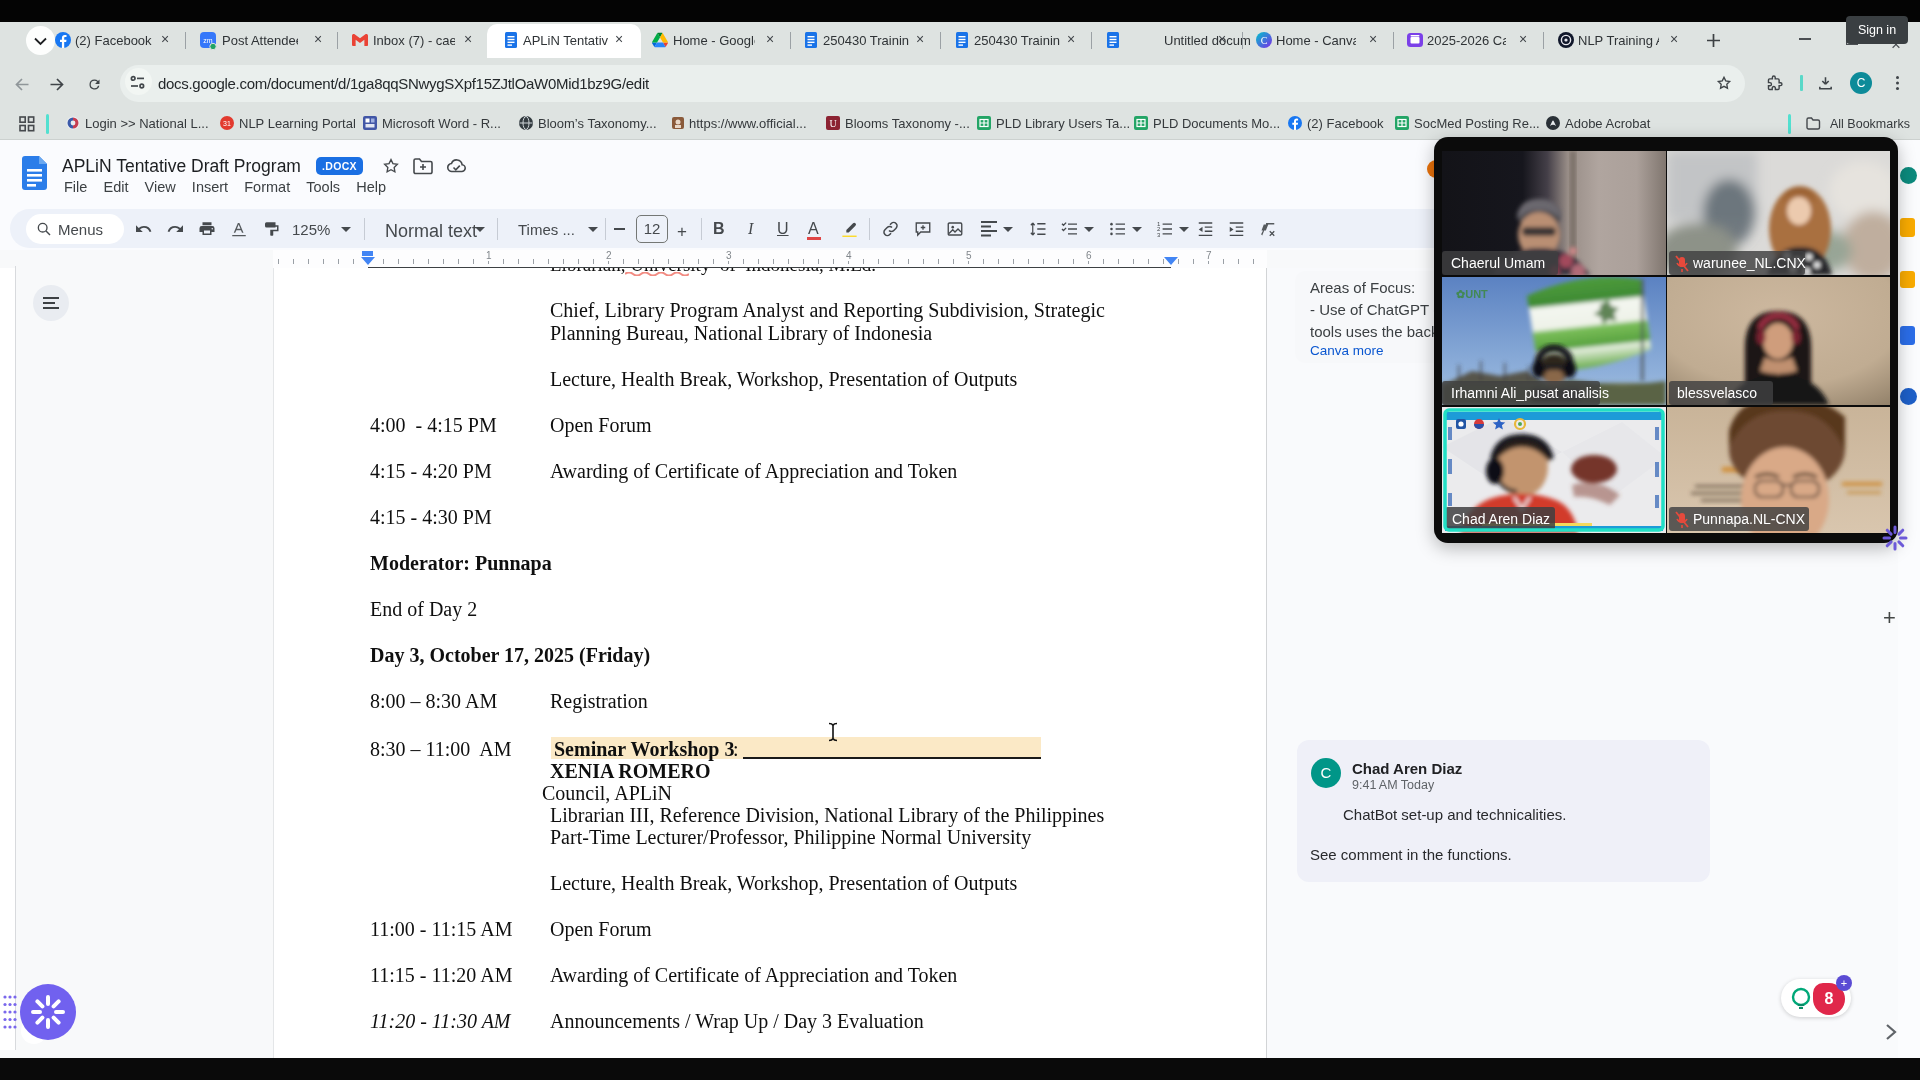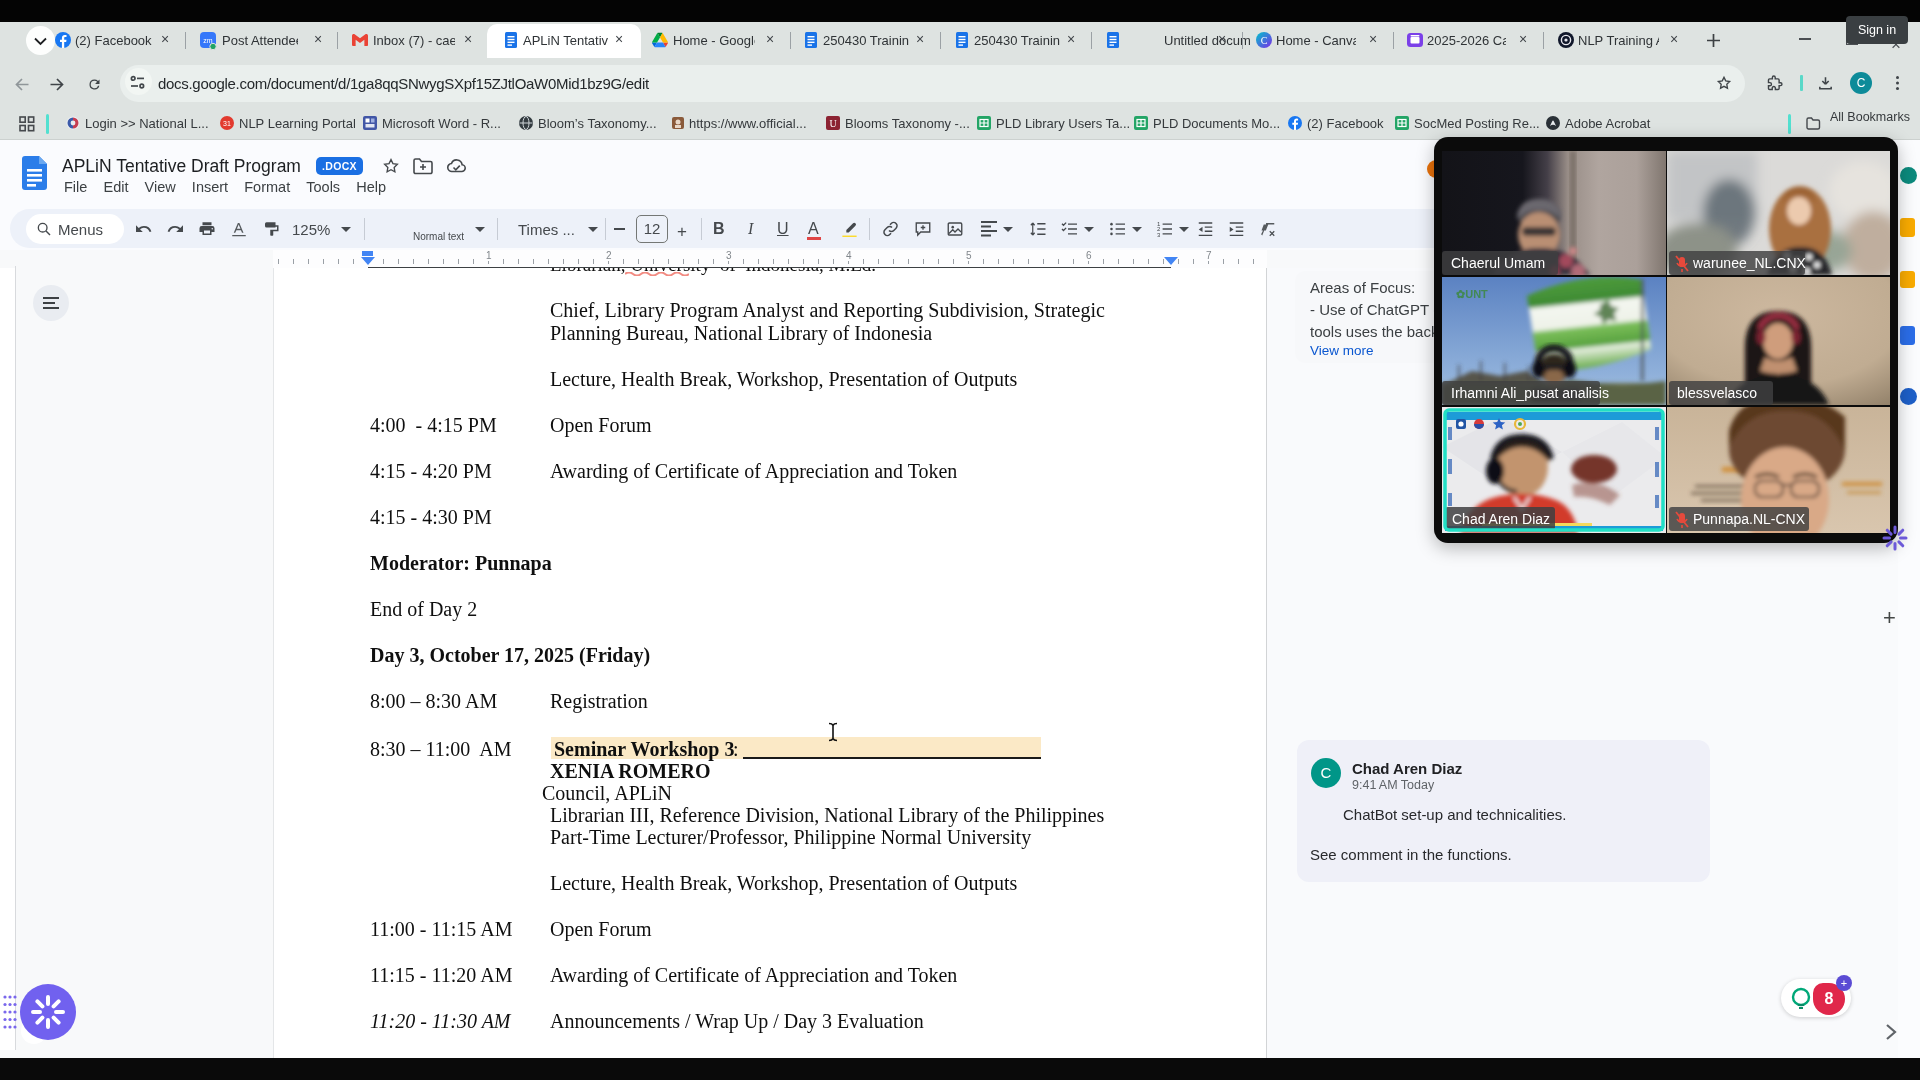--- a/index.html
+++ b/index.html
@@ -261,21 +261,21 @@
     <div class="abs bmtxt" style="left:1414px;top:8px;">SocMed Posting Re...</div>
     <svg class="abs" style="left:1546px;top:8px" width="14" height="14">
         <circle cx="7" cy="7" r="7" fill="#2a3137"></circle>
         <path d="M4 10c1.5-3.5 2.5-5.5 3-5.5S8.5 6.5 10 10c-1-.8-2-1.2-3-1.2s-2 .4-3 1.2z" fill="#e8ebee"></path>
       </svg>
     <div class="abs bmtxt" style="left:1565px;top:8px;">Adobe Acrobat</div>
     <div class="abs" style="left:1788px;top:6px;width:3px;height:20px;background:#52e0d0;border-radius:2px;"></div>
     <svg class="abs" style="left:1806px;top:8px" width="15" height="14">
         <path d="M1 3.5a1.5 1.5 0 0 1 1.5-1.5h3l1.5 2h5A1.5 1.5 0 0 1 13.5 5.5v6a1.5 1.5 0 0 1-1.5 1.5H2.5A1.5 1.5 0 0 1 1 11.5z" fill="none" stroke="#45494d" stroke-width="1.4"></path>
       </svg>
-    <div class="abs bmtxt" style="left:1830px;top:2px;font-size:12.5px;">All Bookmarks</div>
+    <div class="abs bmtxt" style="left:1830px;top:9px;font-size:12.5px;">All Bookmarks</div>
   </div>
 
   <div class="abs" id="docs" style="left:0;top:140px;width:1920px;height:1042px;background:#f8f9fa;">
 
     <div class="abs" style="left:0;top:0;width:1920px;height:110px;background:#fafbfe;"></div>
     <svg class="abs" style="left:22px;top:16px" width="25" height="34">
         <path d="M0 3a3 3 0 0 1 3-3h14l8 8v23a3 3 0 0 1-3 3H3a3 3 0 0 1-3-3z" fill="#2b7de9"></path>
         <path d="M17 0l8 8h-8z" fill="#6aa8f0"></path>
         <rect x="5" y="13" width="15" height="2.6" fill="#fff"></rect>
         <rect x="5" y="18" width="15" height="2.6" fill="#fff"></rect>
@@ -315,21 +315,21 @@
       </svg>
     <svg class="abs" style="left:230px;top:80px" width="18" height="18" viewBox="0 0 24 24">
         <path fill="#45494d" d="M5 17l5.5-13h2L18 17h-2l-1.4-3.5H8.5L7 17zm4.2-5.2h4.7L11.6 6zM3 20h18v1.5H3z" opacity=".9"></path>
       </svg>
     <svg class="abs" style="left:262px;top:80px" width="18" height="18" viewBox="0 0 24 24">
         <path fill="#45494d" d="M18 4V3H6a2 2 0 0 0-2 2v3a2 2 0 0 0 2 2h12V9h2v4h-9v7a1 1 0 0 0 1 1h2a1 1 0 0 0 1-1v-5h7V7h-4V6z"></path>
       </svg>
     <div class="abs" style="left:292px;top:81px;font-size:15px;color:#45494d;">125%</div>
     <div class="abs" style="left:341px;top:87px;width:0;height:0;border-left:5px solid transparent;border-right:5px solid transparent;border-top:5px solid #45494d;"></div>
     <div class="abs" style="left:364px;top:78px;width:1px;height:22px;background:#c6cbd4;"></div>
-    <div class="abs" style="left:385px;top:91px;font-size:10px;color:#45494d;margin-left:28px;">Normal text</div>
+    <div class="abs" style="left:385px;top:81px;font-size:18px;color:#45494d;">Normal text</div>
     <div class="abs" style="left:475px;top:87px;width:0;height:0;border-left:5px solid transparent;border-right:5px solid transparent;border-top:5px solid #45494d;"></div>
     <div class="abs" style="left:497px;top:78px;width:1px;height:22px;background:#c6cbd4;"></div>
     <div class="abs" style="left:518px;top:81px;font-size:15px;color:#45494d;">Times ...</div>
     <div class="abs" style="left:588px;top:87px;width:0;height:0;border-left:5px solid transparent;border-right:5px solid transparent;border-top:5px solid #45494d;"></div>
     <div class="abs" style="left:605px;top:78px;width:1px;height:22px;background:#c6cbd4;"></div>
     <div class="abs" style="left:614px;top:88px;width:11px;height:2px;background:#45494d;"></div>
     <div class="abs" style="left:636px;top:75px;width:30px;height:26px;border:1px solid #747775;border-radius:5px;font-size:15px;color:#45494d;text-align:center;line-height:26px;background:#edf1f9;">12</div>
     <div class="abs" style="left:677px;top:82px;font-size:17px;color:#45494d;">+</div>
     <div class="abs" style="left:701px;top:78px;width:1px;height:22px;background:#c6cbd4;"></div>
     <div class="abs" style="left:713px;top:80px;font-size:16px;font-weight:bold;color:#45494d;">B</div>
@@ -456,21 +456,21 @@
       <div class="abs serif" style="left:96px;top:742px;font-style:italic;">11:20 - 11:30 AM</div>
       <div class="abs serif" style="left:276px;top:742px;">Announcements / Wrap Up / Day 3 Evaluation</div>
 
       <svg class="abs" style="left:553px;top:454px" width="12" height="20">
           <path d="M2 1.5c2 0 3.5.8 4 1.8.5-1 2-1.8 4-1.8M2 18.5c2 0 3.5-.8 4-1.8.5 1 2 1.8 4 1.8M6 3.3v13.4" stroke="#111" stroke-width="1.6" fill="none"></path>
         </svg>
     </div>
 
     <div class="abs" style="left:1295px;top:131px;width:417px;height:92px;border-radius:10px;background:#f7f8fa;"></div>
     <div class="abs" style="left:1310px;top:137px;font-size:15px;color:#3c4043;line-height:21.8px;">Areas of Focus:<br>- Use of ChatGPT (<br>tools uses the back</div>
-    <div class="abs" style="left:1310px;top:203px;font-size:13.5px;color:#0b57d0;">View more</div>
+    <div class="abs" style="left:1310px;top:203px;font-size:13.5px;color:#0b57d0;">Canva more</div>
     <div class="abs" style="left:1297px;top:600px;width:413px;height:142px;border-radius:12px;background:#eff0f8;"></div>
     <div class="abs" style="left:1311px;top:618px;width:30px;height:30px;border-radius:50%;background:#009688;color:#fff;font-size:15px;text-align:center;line-height:30px;">C</div>
     <div class="abs" style="left:1352px;top:620px;font-size:15px;font-weight:bold;color:#202124;">Chad Aren Diaz</div>
     <div class="abs" style="left:1352px;top:638px;font-size:12.5px;color:#5f6368;">9:41 AM Today</div>
     <div class="abs" style="left:1343px;top:666px;font-size:15px;color:#28292c;">ChatBot set-up and technicalities.</div>
     <div class="abs" style="left:1310px;top:706px;font-size:15px;color:#28292c;">See comment in the functions.</div>
 
     <div class="abs" style="left:1898px;top:0;width:22px;height:918px;background:#fbfcfe;"></div>
     <div class="abs" style="left:1900px;top:27px;width:17px;height:17px;border-radius:50%;background:#0c8a7d;"></div>
     <div class="abs" style="left:1900px;top:78px;width:15px;height:19px;border-radius:3px;background:#f9ab00;"></div>

